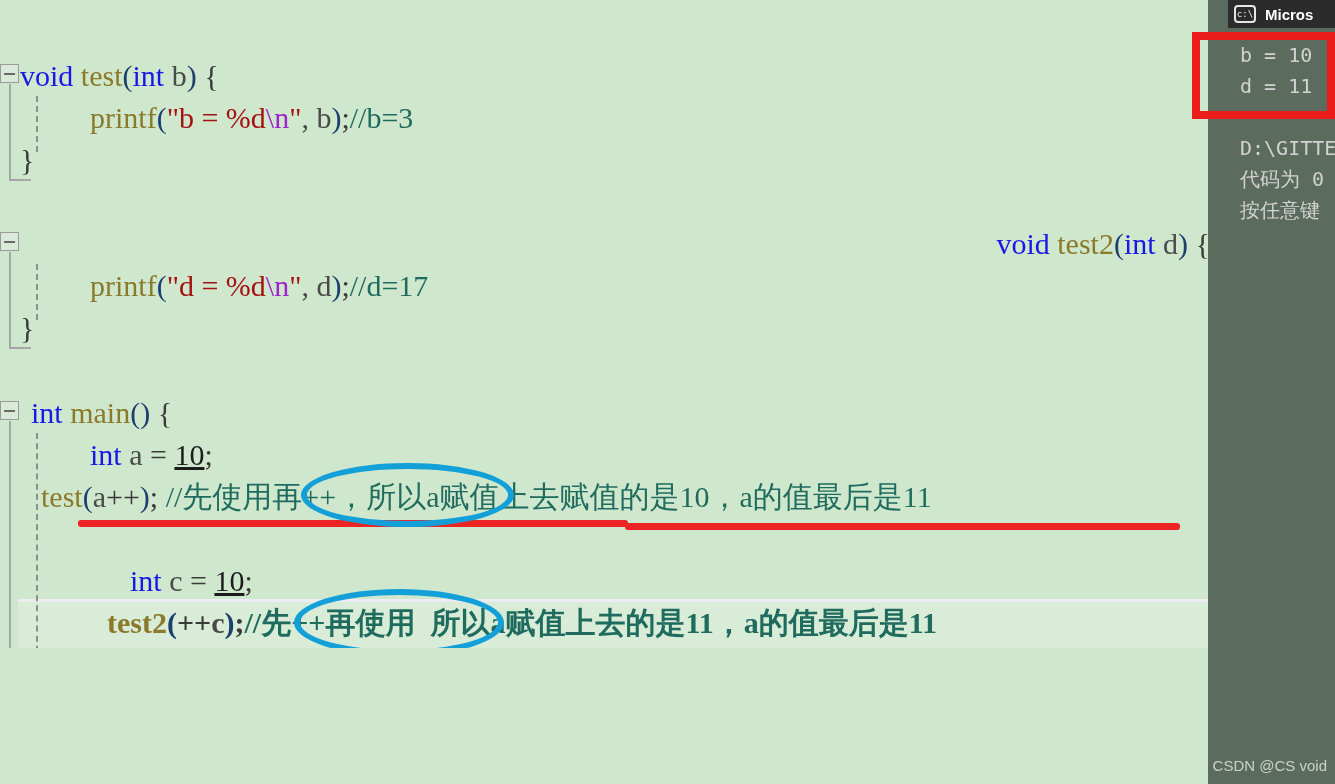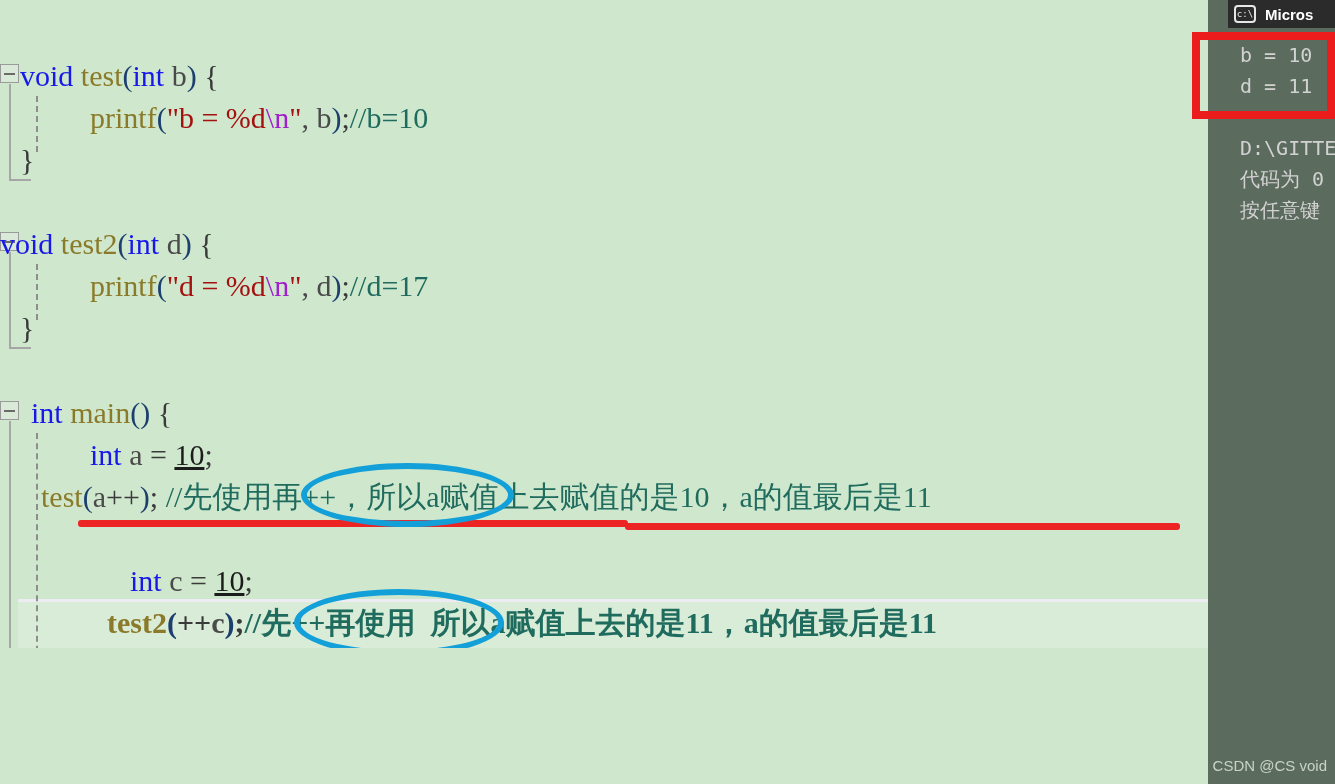--- a/index.html
+++ b/index.html
@@ -137,24 +137,24 @@
       <div class="foldbar" style="left: 9px; top: 421px; height: 350px;"></div>
       <div class="foldfoot" style="left: 9px; top: 771px; width: 22px;"></div>
     </div>
   <div id="guide-layer">
       <div class="guide" style="left: 36px; top: 96px; height: 56px;"></div>
       <div class="guide" style="left: 36px; top: 264px; height: 56px;"></div>
       <div class="guide" style="left: 36px; top: 433px; height: 310px;"></div>
     </div>
   <div id="code-layer">
       <div class="code-line" style="top: 55px; padding-left: 20px;"><span class="kw">void</span><span class="id"> </span><span class="fn">test</span><span class="pun">(</span><span class="kw">int</span><span class="id"> b</span><span class="pun">)</span><span class="brc"> {</span></div>
-      <div class="code-line" style="top: 97px; padding-left: 90px;"><span class="fn">printf</span><span class="pun">(</span><span class="str">"b = %d</span><span class="esc">\n</span><span class="str">"</span><span class="id">, b</span><span class="pun">)</span><span class="brc">;</span><span class="cmt">//b=10</span></div>
+      <div class="code-line" style="top: 97px; padding-left: 90px;"><span class="fn">printf</span><span class="pun">(</span><span class="str">"b = %d</span><span class="esc">\n</span><span class="str">"</span><span class="id">, b</span><span class="pun">)</span><span class="brc">;</span><span class="cmt">//b=3</span></div>
       <div class="code-line" style="top: 139px; padding-left: 20px;"><span class="brc">}</span></div>
       <div class="code-line" style="top: 181px; padding-left: 20px;"></div>
-      <div class="code-line" style="top: 223px; "><span class="kw">void</span><span class="id"> </span><span class="fn">test2</span><span class="pun">(</span><span class="kw">int</span><span class="id"> d</span><span class="pun">)</span><span class="brc"> {</span></div>
+      <div class="code-line" style="top: 223px; padding-left: 20px; text-align: right;"><span class="kw">void</span><span class="id"> </span><span class="fn">test2</span><span class="pun">(</span><span class="kw">int</span><span class="id"> d</span><span class="pun">)</span><span class="brc"> {</span></div>
       <div class="code-line" style="top: 265px; padding-left: 90px;"><span class="fn">printf</span><span class="pun">(</span><span class="str">"d = %d</span><span class="esc">\n</span><span class="str">"</span><span class="id">, d</span><span class="pun">)</span><span class="brc">;</span><span class="cmt">//d=17</span></div>
       <div class="code-line" style="top: 307px; padding-left: 20px;"><span class="brc">}</span></div>
       <div class="code-line" style="top: 349px; padding-left: 20px;"></div>
       <div class="code-line" style="top: 392px; padding-left: 31px;"><span class="kw">int</span><span class="id"> </span><span class="fn">main</span><span class="pun">()</span><span class="brc"> {</span></div>
       <div class="code-line" style="top: 434px; padding-left: 90px;"><span class="kw">int</span><span class="id"> a </span><span class="brc">= </span><span class="num">10</span><span class="brc">;</span></div>
       <div class="code-line" style="top: 476px; padding-left: 41px;"><span class="fn">test</span><span class="pun">(</span><span class="id">a</span><span class="brc">++</span><span class="pun">)</span><span class="brc">; </span><span class="cmt">//先使用再++，所以a赋值上去赋值的是10，a的值最后是11</span></div>
       <div class="code-line" style="top: 518px; padding-left: 20px;"></div>
       <div class="code-line" style="top: 560px; padding-left: 90px; margin-left: 40px;"><span class="kw">int</span><span class="id"> c </span><span class="brc">= </span><span class="num">10</span><span class="brc">;</span></div>
       <div class="code-line" style="top: 602px; padding-left: 107px; font-weight: bold;"><span class="fn">test2</span><span class="pun">(</span><span class="brc">++</span><span class="id">c</span><span class="pun">)</span><span class="brc">;</span><span class="cmt">//先++再使用  所以a赋值上去的是11，a的值最后是11</span></div>
       <div class="code-line" style="top: 645px; padding-left: 20px;"></div>

